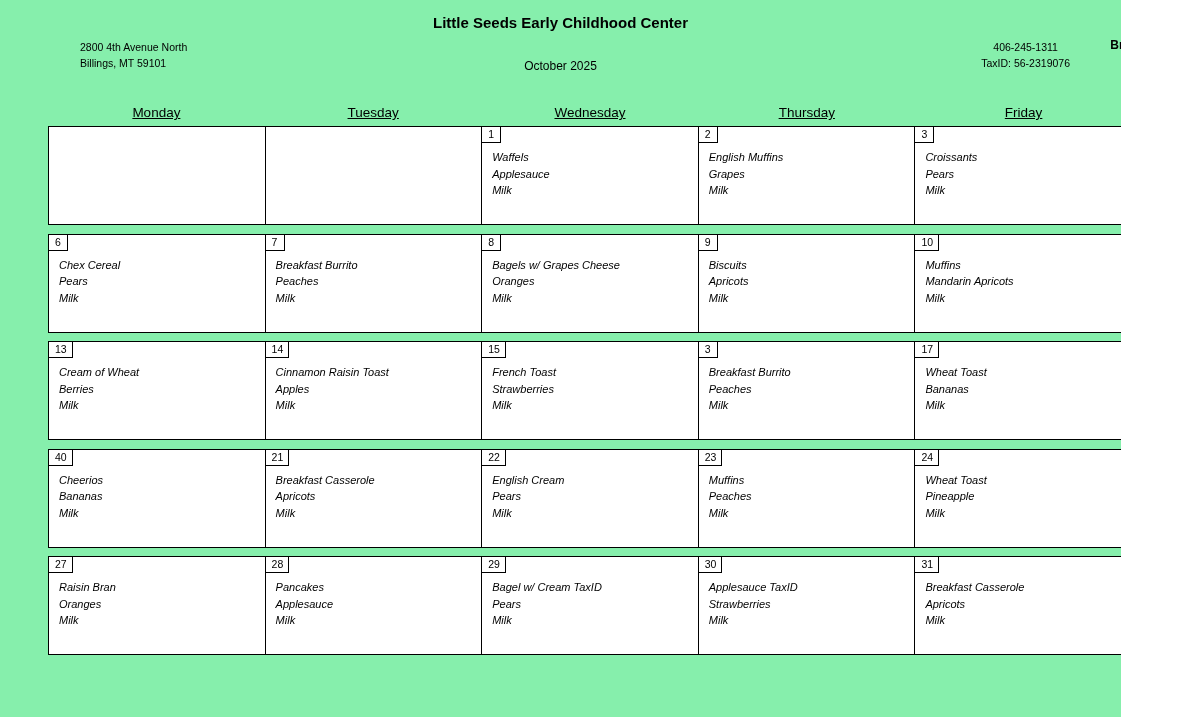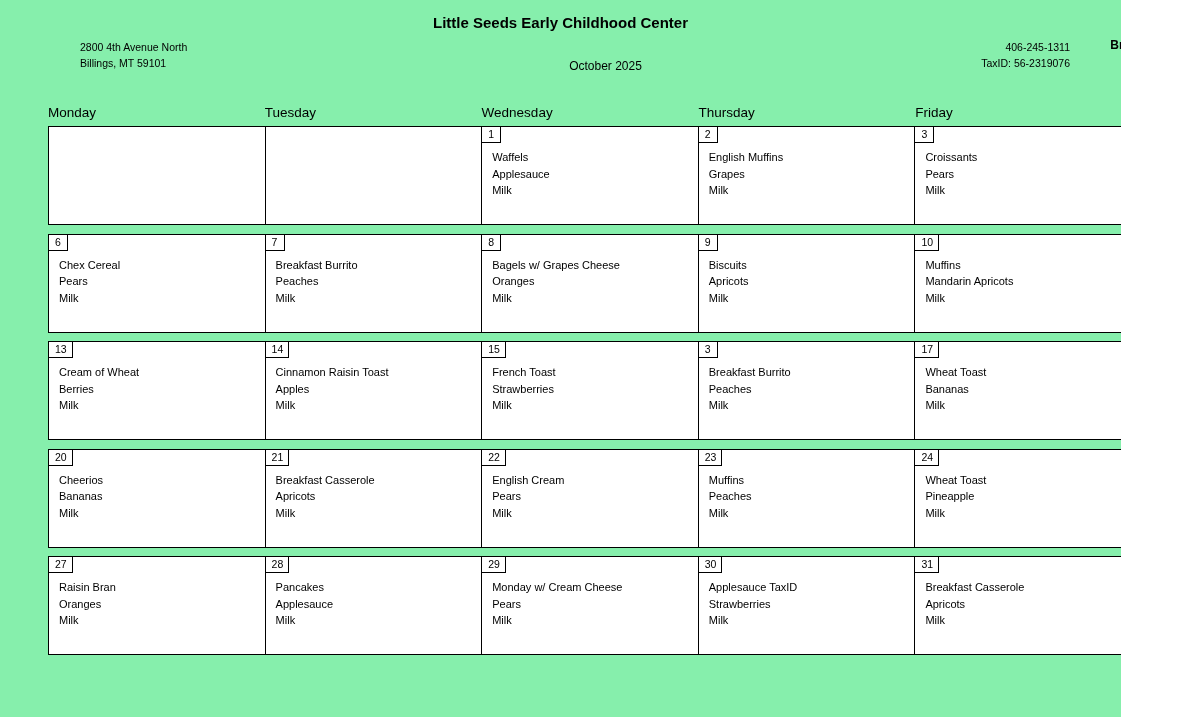--- a/index.html
+++ b/index.html
@@ -25,46 +25,47 @@
     text-align: right;
     font-size: 12px;
     font-weight: bold;
     padding-left: 44px;
   }
   .doc-month {
     position: absolute;
     top: 59px; left: 0; width: 100%;
     text-align: center;
     font-size: 12px;
-    padding-left: 45px;
   }
   .addr-block {
     position: absolute;
     top: 40px; left: 52px;
     font-size: 10.5px;
     line-height: 15.5px;
     text-align: left;
     margin-left: 28px;
   }
   .contact-block {
     position: absolute;
     top: 40px; right: 51px;
     font-size: 10.5px;
     line-height: 15.5px;
-    text-align: right;
+    text-align: center;
   }
   .day-headers {
     position: absolute;
     top: 105px; left: 48px;
     width: 1084px;
     display: flex;
   }
   .day-header {
     flex: 1 1 0;
+    text-align: center;
     font-size: 13.5px;
+    text-decoration: underline;
   }
   .calendar-grid {
     position: absolute;
     top: 126px; left: 48px;
     width: 1084px;
   }
   .week-row {
     display: flex;
     height: 99px;
     margin-bottom: 8.5px;
@@ -86,20 +87,21 @@
     border-bottom: 1.5px solid #000000;
     padding: 1px 5px 2px 6px;
     font-size: 10.5px;
     min-width: 7px;
     vertical-align: top;
   }
   .menu-items {
     padding: 4px 4px 0 10px;
     font-size: 11px;
     line-height: 16.7px;
+    font-style: italic;
   }
   .menu-items.no-num { padding-top: 21px; }
 </style>
 </head>
 <body>
 
 <div id="page">
 
   <div class="doc-title">Little Seeds Early Childhood Center</div>
   <div class="doc-subtitle">Breakfast</div>
@@ -195,21 +197,21 @@
             <div class="menu-item">Peaches</div>
             <div class="menu-item">Milk</div>
           </div></div>
         <div class="day-cell"><div class="day-num">17</div><div class="menu-items">
             <div class="menu-item">Wheat Toast</div>
             <div class="menu-item">Bananas</div>
             <div class="menu-item">Milk</div>
           </div></div>
       </div>
       <div class="week-row">
-        <div class="day-cell"><div class="day-num">20</div><div class="menu-items">
+        <div class="day-cell"><div class="day-num">40</div><div class="menu-items">
             <div class="menu-item">Cheerios</div>
             <div class="menu-item">Bananas</div>
             <div class="menu-item">Milk</div>
           </div></div>
         <div class="day-cell"><div class="day-num">21</div><div class="menu-items">
             <div class="menu-item">Breakfast Casserole</div>
             <div class="menu-item">Apricots</div>
             <div class="menu-item">Milk</div>
           </div></div>
         <div class="day-cell"><div class="day-num">22</div><div class="menu-items">
@@ -233,21 +235,21 @@
             <div class="menu-item">Raisin Bran</div>
             <div class="menu-item">Oranges</div>
             <div class="menu-item">Milk</div>
           </div></div>
         <div class="day-cell"><div class="day-num">28</div><div class="menu-items">
             <div class="menu-item">Pancakes</div>
             <div class="menu-item">Applesauce</div>
             <div class="menu-item">Milk</div>
           </div></div>
         <div class="day-cell"><div class="day-num">29</div><div class="menu-items">
-            <div class="menu-item">Monday w/ Cream Cheese</div>
+            <div class="menu-item">Bagel w/ Cream TaxID</div>
             <div class="menu-item">Pears</div>
             <div class="menu-item">Milk</div>
           </div></div>
         <div class="day-cell"><div class="day-num">30</div><div class="menu-items">
             <div class="menu-item">Applesauce TaxID</div>
             <div class="menu-item">Strawberries</div>
             <div class="menu-item">Milk</div>
           </div></div>
         <div class="day-cell"><div class="day-num">31</div><div class="menu-items">
             <div class="menu-item">Breakfast Casserole</div>

